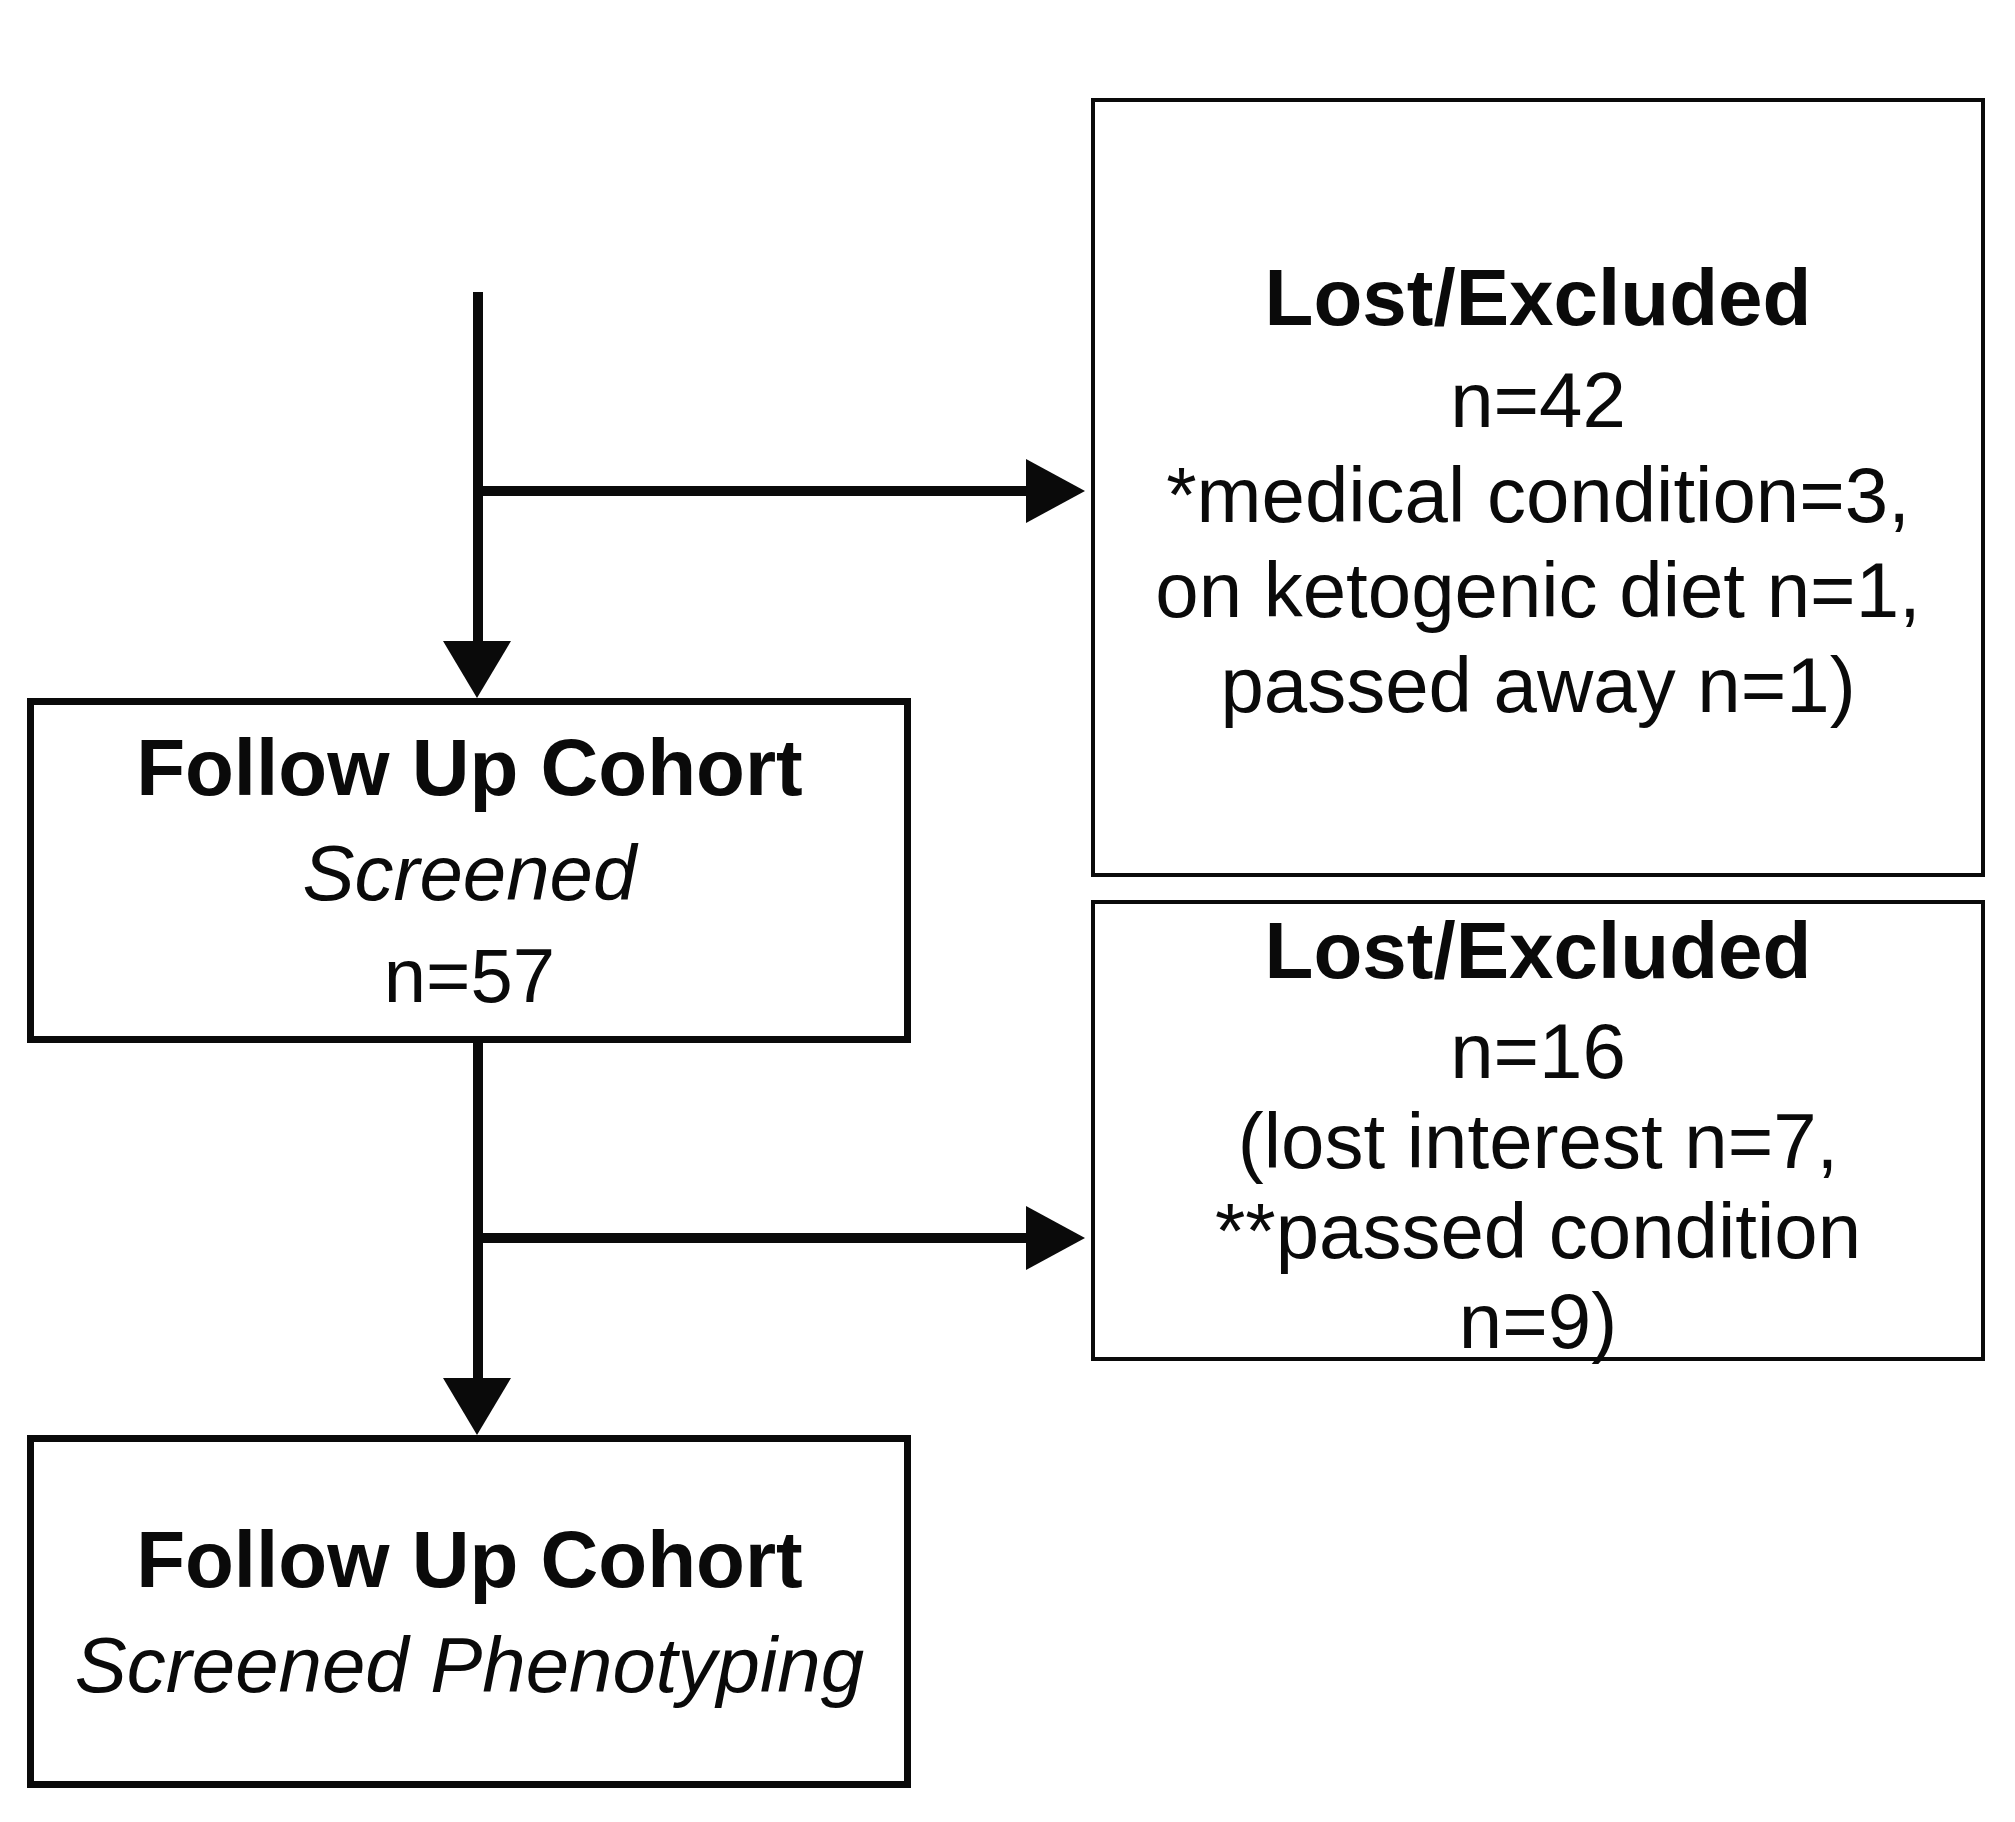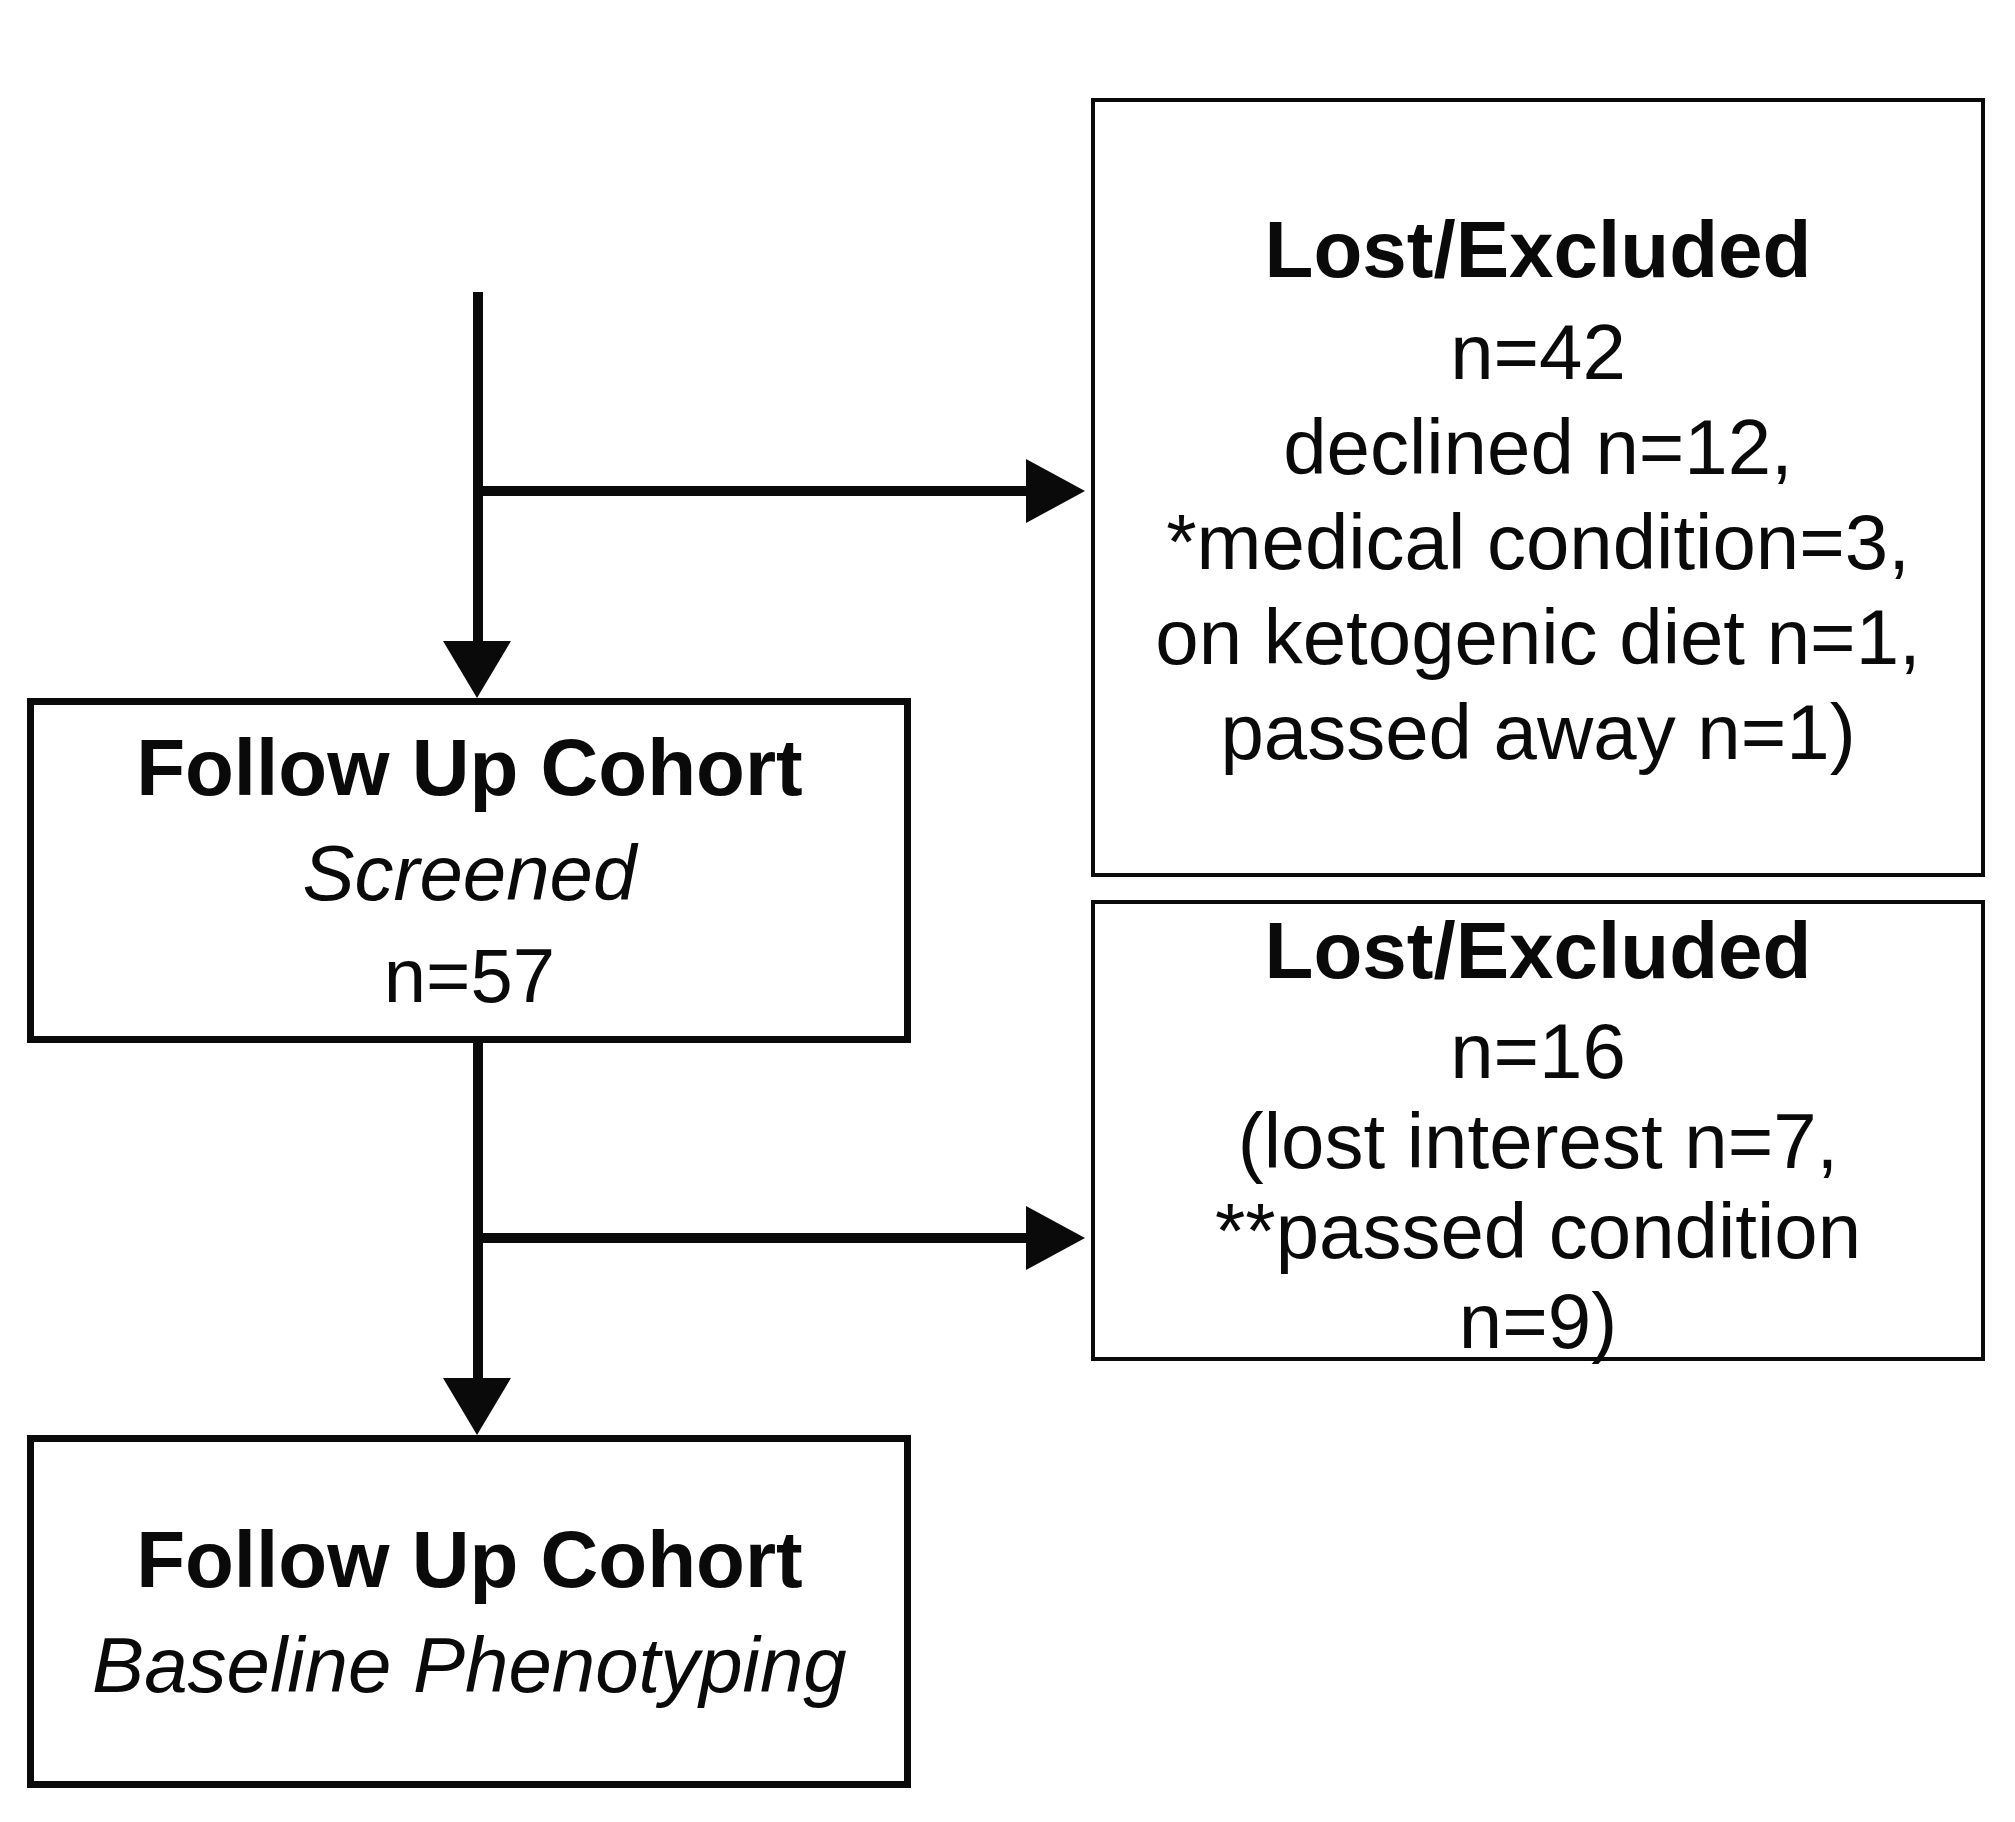--- a/index.html
+++ b/index.html
@@ -90,21 +90,20 @@
 </style>
 </head>
 <body>
 
 <div class="canvas">
 
 
   <div class="flow-box right-col box-lost1">
     <div class="t-title">Lost/Excluded</div>
     <div class="t-count">n=42</div>
-    <div class="t-line">declined n=12,</div>
     <div class="t-line">*medical condition=3,</div>
     <div class="t-line">on ketogenic diet n=1,</div>
     <div class="t-line">passed away n=1)</div>
   </div>
 
   <div class="flow-box left-col box-screened">
     <div class="t-title">Follow Up Cohort</div>
     <div class="t-sub">Screened</div>
     <div class="t-count">n=57</div>
   </div>
@@ -112,21 +111,21 @@
   <div class="flow-box right-col box-lost2">
     <div class="t-title">Lost/Excluded</div>
     <div class="t-count">n=16</div>
     <div class="t-line">(lost interest n=7,</div>
     <div class="t-line">**passed condition</div>
     <div class="t-line">n=9)</div>
   </div>
 
   <div class="flow-box left-col box-detailed">
     <div class="t-title">Follow Up Cohort</div>
-    <div class="t-sub">Baseline Phenotyping</div>
+    <div class="t-sub">Screened Phenotyping</div>
   </div>
 
   <div class="line vline1"></div>
   <div class="head head-down head-down1"></div>
 
   <div class="line hline1"></div>
   <div class="head head-right head-right1"></div>
 
   <div class="line vline2"></div>
   <div class="head head-down head-down2"></div>

